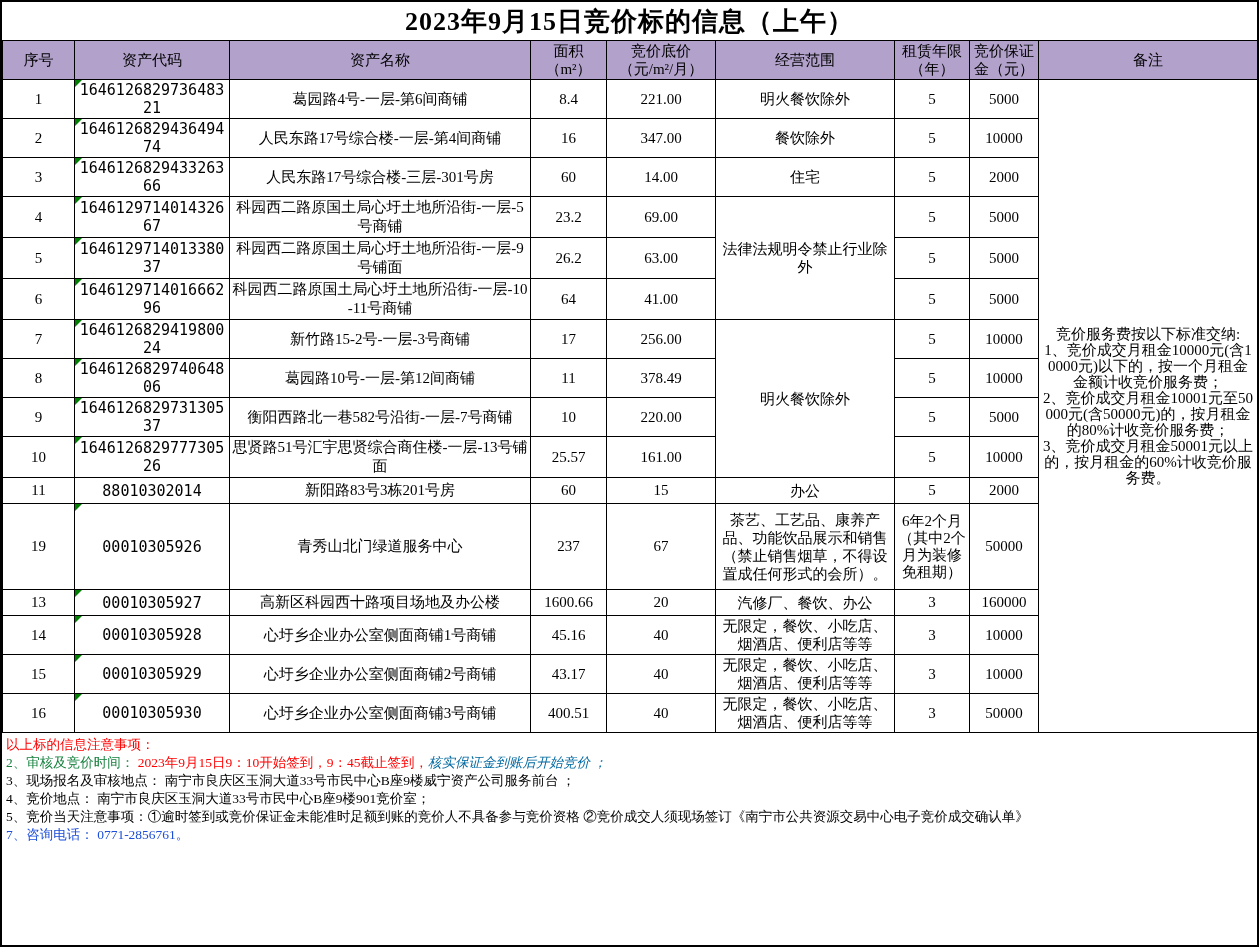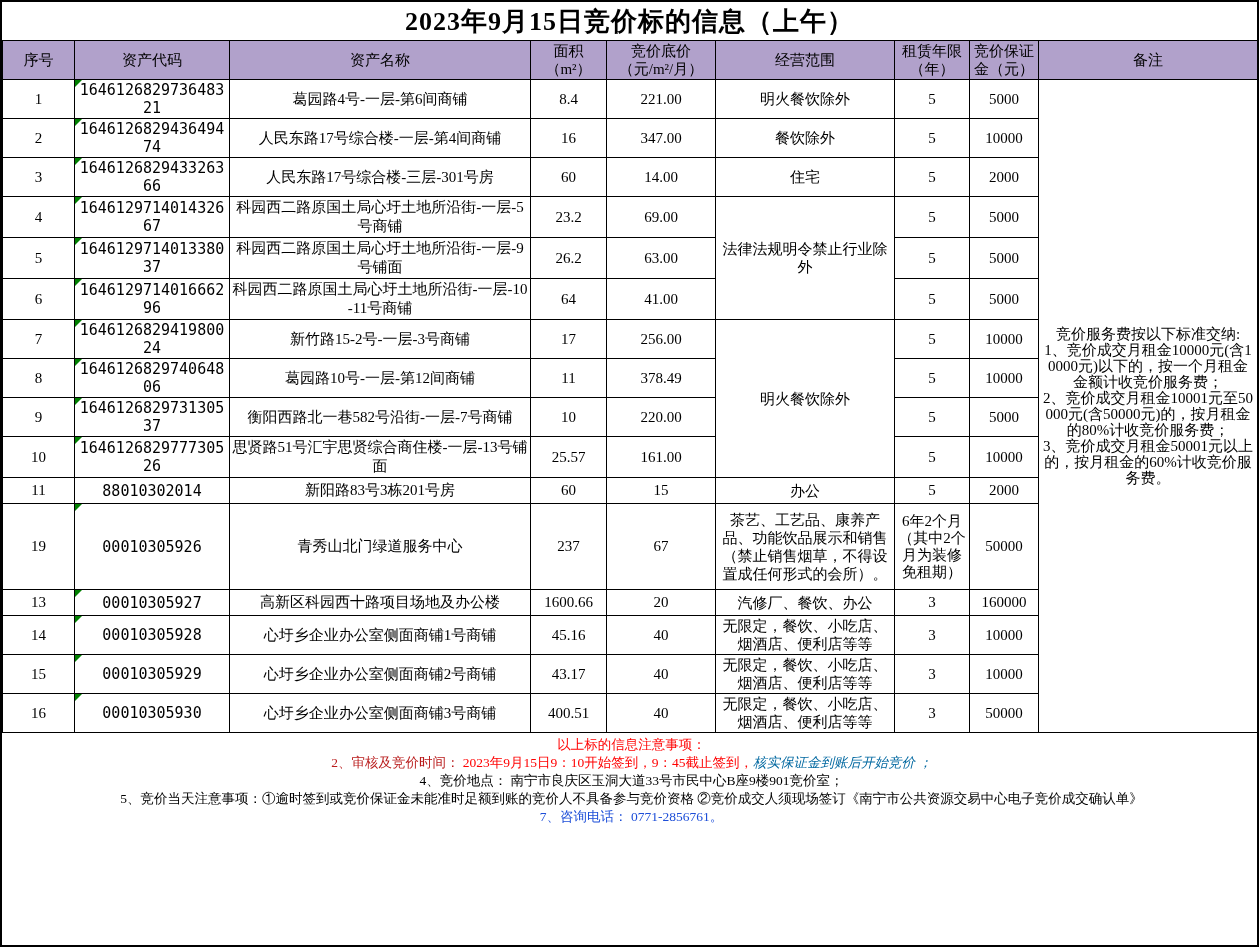--- a/index.html
+++ b/index.html
@@ -37,21 +37,21 @@
   td.remark{
     text-align:left;font-size:13px;line-height:16px;
     white-space:pre-line;padding:2px 4px;vertical-align:middle;
   }
   td.scope{line-height:18px;}
   td.lease{line-height:17px;}
   .notes{
     height:147px;box-sizing:border-box;padding:3px 0 0 4px;
     font-size:13.5px;line-height:18px;
   }
-  .notes .line{white-space:nowrap;overflow:hidden;text-align:center;}
+  .notes .line{white-space:nowrap;overflow:hidden;}
 </style>
 </head>
 <body>
 
 <div class="page">
   <div class="title">2023年9月15日竞价标的信息（上午）</div>
 
   <table class="main">
     <colgroup>
       <col style="width:72px">
@@ -239,18 +239,19 @@
           <td>40</td>
           <td class="scope" rowspan="1">无限定，餐饮、小吃店、烟酒店、便利店等等</td>
           <td class="lease">3</td>
           <td>50000</td>
         </tr>
       </tbody>
   </table>
 
   <div class="notes" id="notes">
       <div class="line"><span style="color: rgb(255, 0, 0);">以上标的信息注意事项：</span></div>
-      <div class="line"><span style="color: #b91c1c;">2、审核及竞价时间： </span><span style="color: rgb(255, 0, 0);">2023年9月15日9：10开始签到，9：45截止签到，</span><span style="color: #0369a1; font-style: italic;">核实保证金到账后开始竞价 ；</span></div>
+      <div class="line"><span style="color: #15803d;">2、审核及竞价时间： </span><span style="color: rgb(255, 0, 0);">2023年9月15日9：10开始签到，9：45截止签到，</span><span style="color: #0369a1; font-style: italic;">核实保证金到账后开始竞价 ；</span></div>
+      <div class="line"><span style="color: rgb(0, 0, 0);">3、现场报名及审核地点： 南宁市良庆区玉洞大道33号市民中心B座9楼威宁资产公司服务前台 ；</span></div>
       <div class="line"><span style="color: rgb(0, 0, 0);">4、竞价地点： 南宁市良庆区玉洞大道33号市民中心B座9楼901竞价室；</span></div>
       <div class="line"><span style="color: rgb(0, 0, 0);">5、竞价当天注意事项：①逾时签到或竞价保证金未能准时足额到账的竞价人不具备参与竞价资格 ②竞价成交人须现场签订《南宁市公共资源交易中心电子竞价成交确认单》</span></div>
       <div class="line"><span style="color: #1d4ed8;">7、咨询电话：  0771-2856761。</span></div>
     </div>
 </div>
 
 </body></html>

